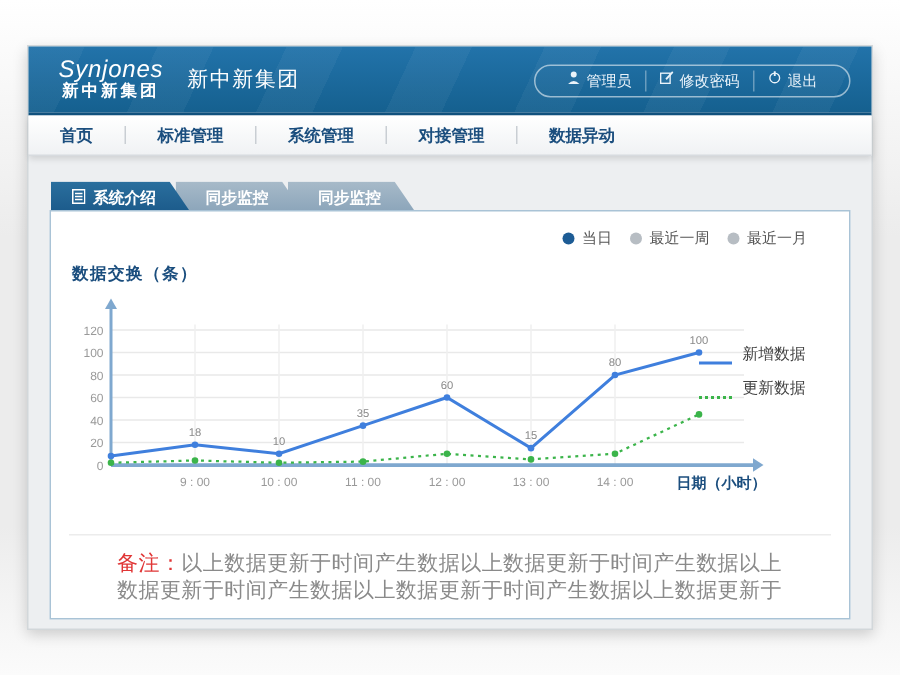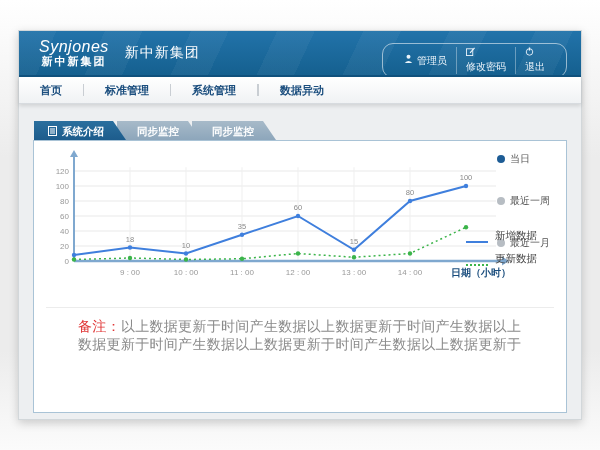--- a/index.html
+++ b/index.html
@@ -17,21 +17,21 @@
   .header::after{ content:""; position:absolute; inset:0;
     background:repeating-linear-gradient(115deg, rgba(255,255,255,0.045) 0 34px, transparent 34px 78px); }
   .logo{ margin-left:20px; color:#fff; text-align:center; line-height:1.05; z-index:1; }
   .logo .l1{ font-size:16px; font-weight:normal; font-style:italic; letter-spacing:0.5px; }
   .logo .l2{ font-size:11px; font-weight:bold; letter-spacing:2px; }
   .app-title{ color:#fff; font-size:14px; margin-left:16px; letter-spacing:1px; z-index:1; }
   .userbar{ position:absolute; right:14px; top:12px; display:flex; align-items:center;
     border:1px solid rgba(255,255,255,0.55); border-radius:11px; padding:3px 12px;
     color:#eaf3fa; font-size:10px; z-index:1; }
   .userbar .u-item{ display:flex; align-items:flex-start; gap:4px; padding:0 9px; cursor:pointer; }
-  .userbar .u-item + .u-item{ border-left:1px solid rgba(255,255,255,0.35);flex-direction:column; }
+  .userbar .u-item + .u-item{ border-left:1px solid rgba(255,255,255,0.35); }
   .u-ico{ display:inline-flex; }
 
   
   .navbar{ height:27px; display:flex; align-items:center;
     background:linear-gradient(#ffffff, #f0f2f4);
     border-bottom:1px solid #d7dbdf; box-shadow:0 2px 4px rgba(0,0,0,0.12); position:relative; z-index:5; }
   .nav-item{ padding:0 21px; font-size:11px; font-weight:bold; color:#1b4e7e; cursor:pointer; }
   .nav-sep{ width:1px; height:12px; background:#c9ced3; }
 
   
@@ -39,21 +39,21 @@
   .tabs{ display:flex; height:19px; margin-left:1px; position:relative; }
   .tab{ position:relative; padding:3px 22px 0 14px; font-size:10.5px; font-weight:bold; color:#fff;
     clip-path:polygon(0 0, calc(100% - 13px) 0, 100% 100%, 0 100%); cursor:pointer;
     display:flex; align-items:center; gap:5px; }
   .tab.active{ background:linear-gradient(#2a6f9e,#1d5c8c); z-index:3; }
   .tab.inactive{ background:linear-gradient(#a7bac9,#8da6bb); margin-left:-9px; padding-left:20px; }
   .tab.inactive.t2{ z-index:2; } .tab.inactive.t3{ z-index:1; }
 
   .panel{ position:relative; background:#fff; border:1px solid #a9c3d6; height:273px; }
 
-  .filters{ position:absolute; top:11px; right:16px; display:flex; gap:28px;flex-direction:column; }
+  .filters{ position:absolute; top:11px; right:28px; display:flex; gap:12px; }
   .filter{ display:flex; align-items:center; gap:5px; font-size:10px; color:#555; cursor:pointer; }
   .radio{ width:8px; height:8px; border-radius:50%; background:#b7bdc3; }
   .filter.selected .radio{ background:#1d5c95; }
 
   .ylabel{ margin:34px 0 0 14px; font-size:11px; font-weight:bold; color:#1b4e7e; letter-spacing:1px; }
   .chart-wrap{ position:relative; margin:6px 0 0 22px; }
   svg.chart{ display:block; }
 
   .legend{ position:absolute; top:88px; right:14px; width:86px; }
   .legend-item{ display:flex; align-items:flex-end; gap:7px; font-size:10.5px; color:#444; margin-bottom:9px; }
@@ -107,20 +107,21 @@
     </div>
   </div>
 
   <div class="navbar">
     <span class="nav-item">首页</span>
     <span class="nav-sep"></span>
     <span class="nav-item">标准管理</span>
     <span class="nav-sep"></span>
     <span class="nav-item">系统管理</span>
     <span class="nav-sep"></span>
+    <span class="nav-item">对接管理</span>
     <span class="nav-sep"></span>
     <span class="nav-item">数据异动</span>
   </div>
 
   <div class="content">
     <div class="tabs">
       <div class="tab active">
         <span>
           <svg width="9" height="10" viewBox="0 0 9 10">
               <rect x="0.5" y="0.5" width="8" height="9" fill="none" stroke="#fff"></rect>
@@ -148,20 +149,21 @@
         <span class="filter">
           <span class="radio"></span>
           <span>最近一周</span>
         </span>
         <span class="filter">
           <span class="radio"></span>
           <span>最近一月</span>
         </span>
       </div>
 
+      <div class="ylabel">数据交换（条）</div>
 
       <div class="chart-wrap">
         <svg class="chart" width="460" height="150" viewBox="0 0 460 150">
             <line x1="18" y1="99" x2="440" y2="99" stroke="#e9e9e9" stroke-width="1"></line>
             <line x1="18" y1="84" x2="440" y2="84" stroke="#e9e9e9" stroke-width="1"></line>
             <line x1="18" y1="69" x2="440" y2="69" stroke="#e9e9e9" stroke-width="1"></line>
             <line x1="18" y1="54" x2="440" y2="54" stroke="#e9e9e9" stroke-width="1"></line>
             <line x1="18" y1="39" x2="440" y2="39" stroke="#e9e9e9" stroke-width="1"></line>
             <line x1="18" y1="24" x2="440" y2="24" stroke="#e9e9e9" stroke-width="1"></line>
             <line x1="74" y1="20.25" x2="74" y2="114" stroke="#efefef" stroke-width="1"></line>

